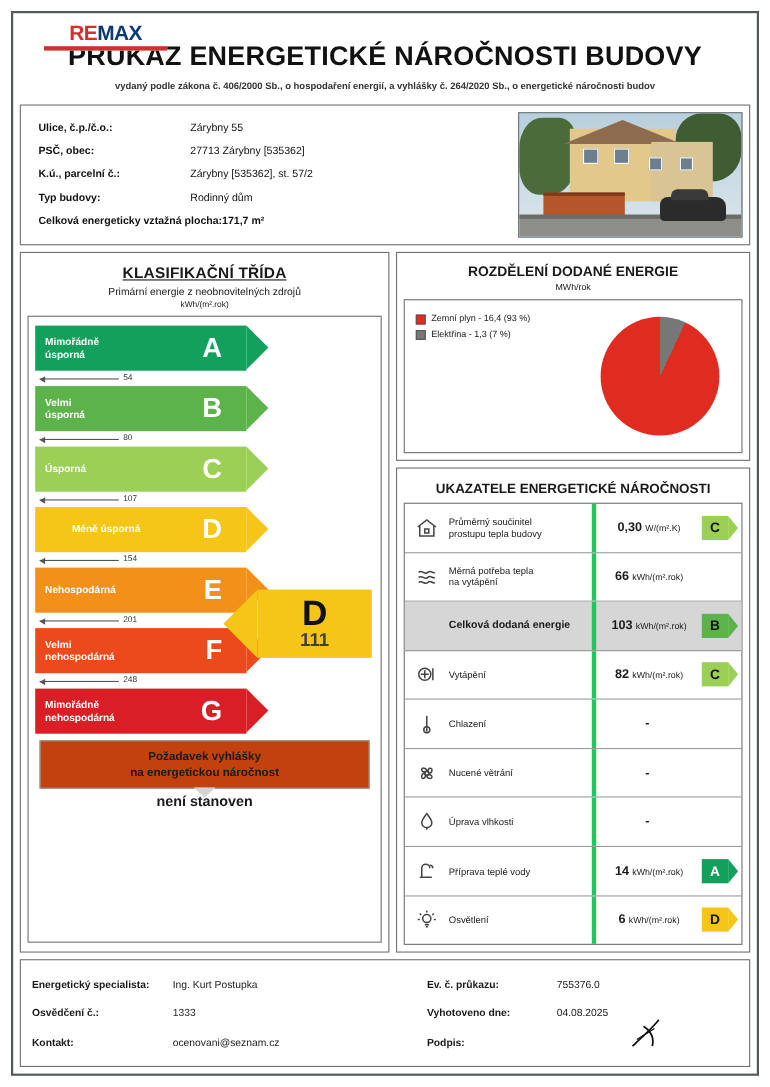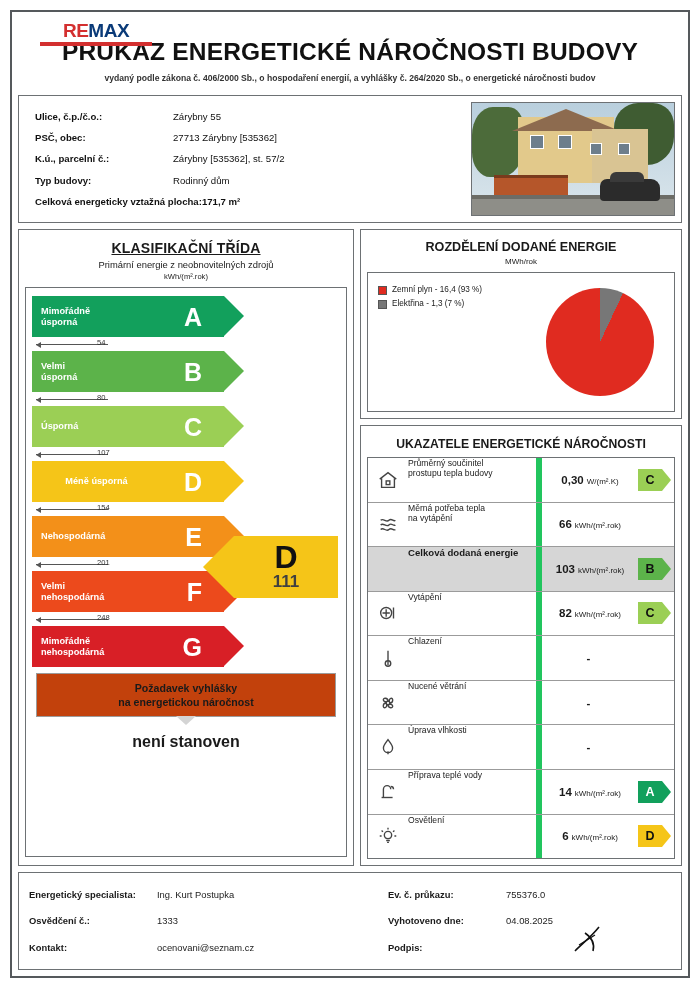--- a/index.html
+++ b/index.html
@@ -162,21 +162,21 @@
     font-size:7.6px;
     color:#333;
   }
   .tick .arrow {
     position:absolute; left:4px; top:6px; width:72px; height:1px; background:#555;
   }
   .tick .arrow:before {
     content:""; position:absolute; left:0; top:-2.5px;
     width:0;height:0;border-top:3px solid transparent;border-bottom:3px solid transparent;border-right:5px solid #555;
   }
-  .tick .tval { position:absolute; left:65px; top:0; }
+  .tick .tval { position:absolute; left:80px; top:0; }
 
   .arrow-d {
     position:absolute;
     right:8px; top:248px;
     width:104px; height:62px;
     background:#f5c518;
     display:flex; align-items:center; justify-content:center;
     flex-direction:column;
   }
   .arrow-d:before {
@@ -199,23 +199,23 @@
     font-weight:bold;
     line-height:1.35;
     position:relative;
   }
   .req-box:after {
     content:""; position:absolute; left:50%; bottom:-9px; transform:translateX(-50%);
     width:0;height:0;border-left:10px solid transparent;border-right:10px solid transparent;border-top:9px solid #d4d4d4;
   }
   .req-value {
     text-align:center;
-    font-size:16px;
+    font-size:13px;
     font-weight:bold;
-    margin-top:16px;
+    margin-top:4px;
   }
 
   
   .split-box {
     border:1.5px solid #6d7174;
     padding:6px;
     height:190px;
     display:flex; flex-direction:column;
   }
   .split-title { text-align:center; font-size:12.6px; font-weight:bold; margin-top:4px; }
@@ -261,24 +261,24 @@
   .ind-row.highlight { background:#d6d6d6; }
   .ind-icon {
     width:36px; display:flex; align-items:center; justify-content:center;
     flex:none;
   }
   .ind-label {
     flex:1;
     font-size:8.6px;
     line-height:1.2;
     padding-left:2px;
-    border-right:6px solid #22c55e;
+    border-right:4px solid #22c55e;
     padding-right:4px;
     height:100%;
-    display:flex; align-items:flex-start;
+    display:flex; align-items:center;
   }
   .ind-row.highlight .ind-label { font-weight:bold; font-size:9.6px; }
   .ind-value {
     width:96px; flex:none;
     display:flex; align-items:baseline; justify-content:center; gap:3px;
     font-size:8px;
   }
   .ind-value .num { font-size:11.5px; font-weight:bold; }
   .ind-badge {
     width:34px; flex:none;

